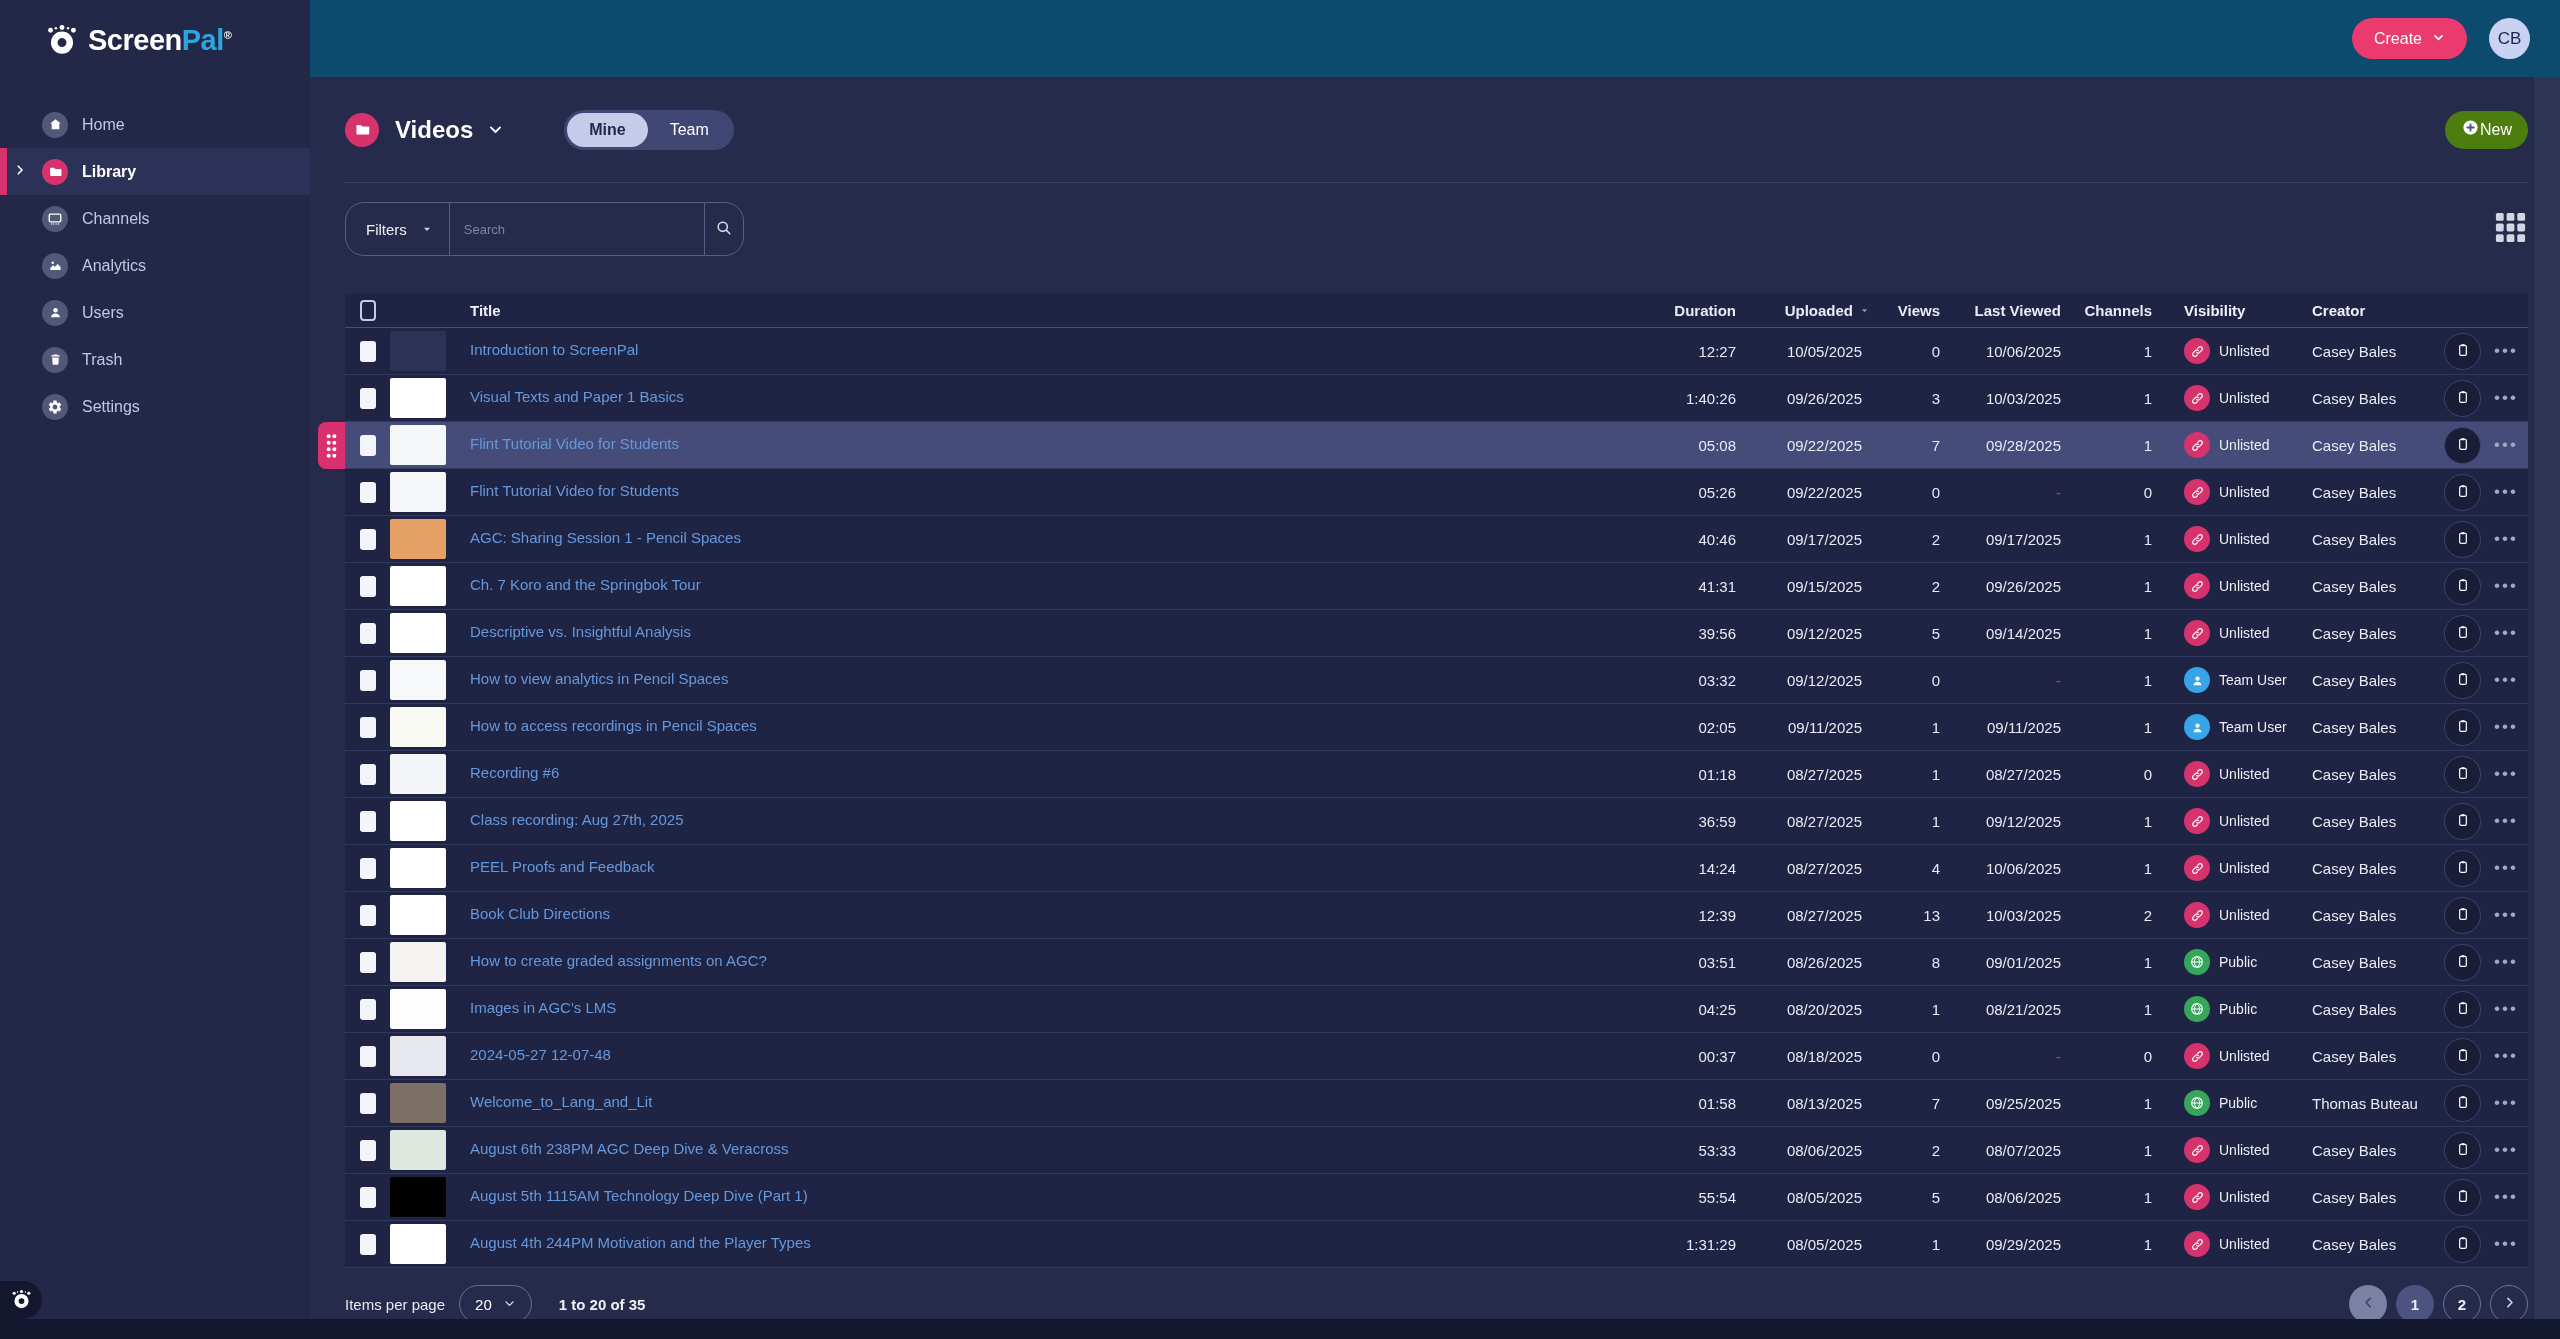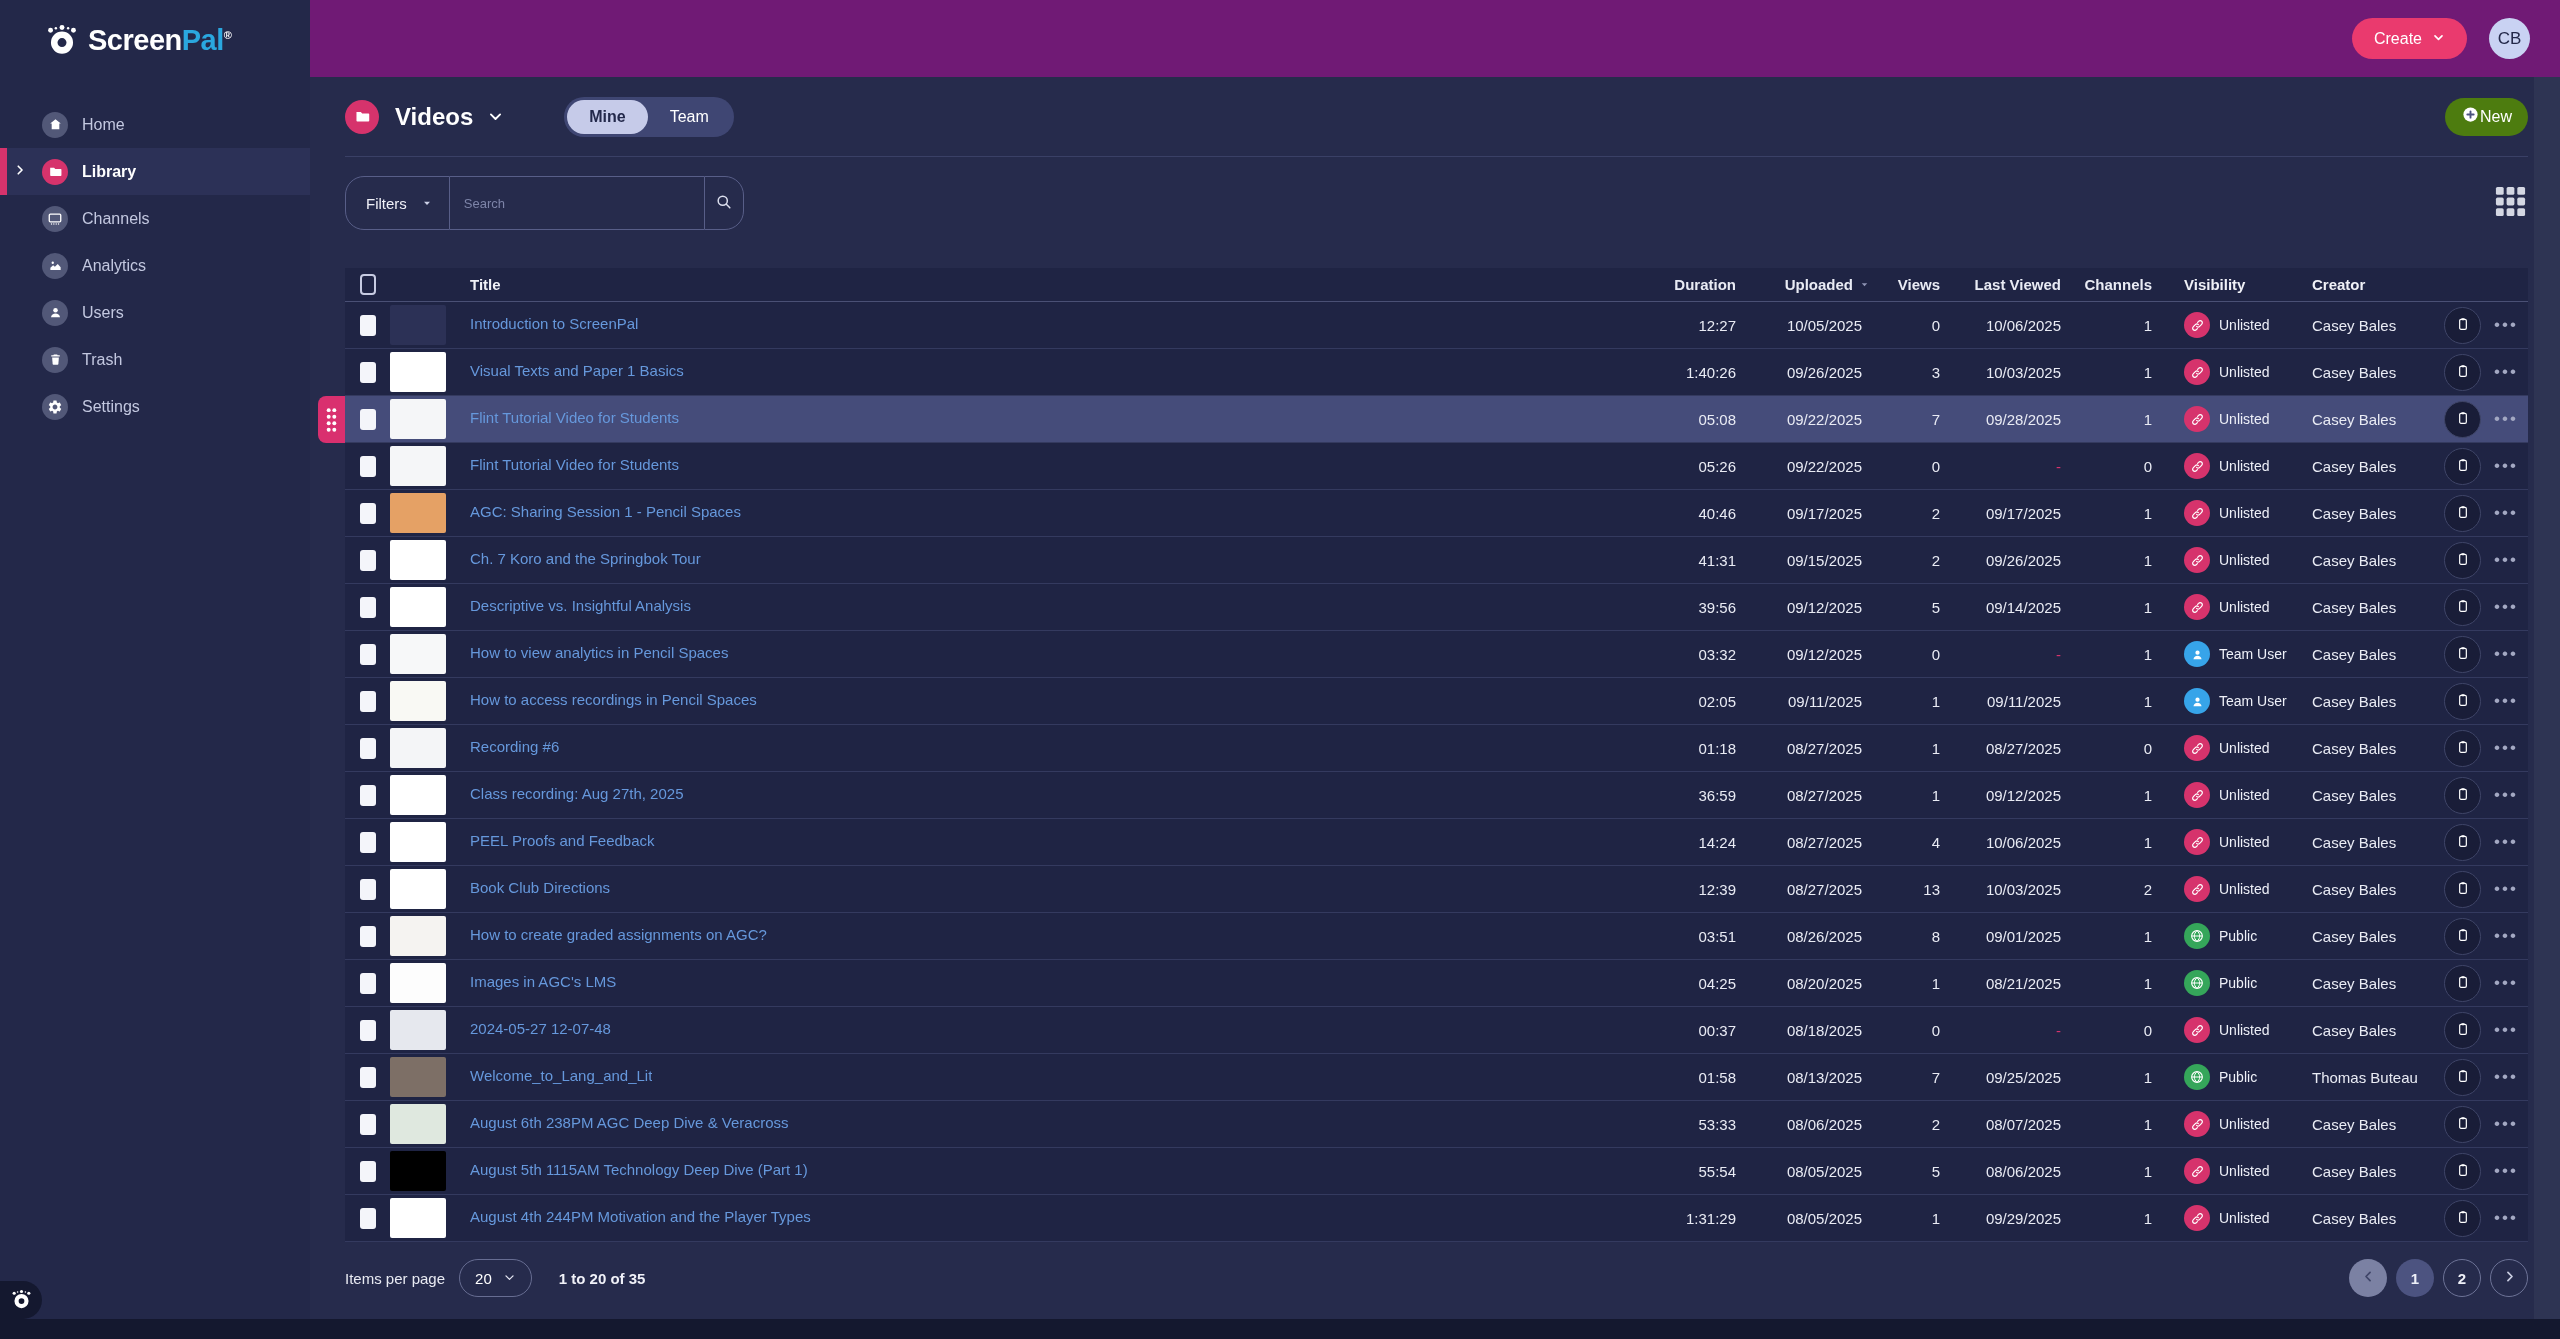--- a/index.html
+++ b/index.html
@@ -5,21 +5,21 @@
   * { margin:0; padding:0; box-sizing:border-box; }
   html,body { width:2560px; height:1339px; }
   body {
     position:relative; overflow:hidden;
     background:#262b4c;
     font-family:"Liberation Sans","DejaVu Sans",sans-serif;
     color:#edeef6;
   }
   
   .topbar { position:absolute; left:310px; top:0; right:0; height:77px;
-    background:#701a75; display:flex; align-items:center; justify-content:flex-end;
+    background:#0c4a6e; display:flex; align-items:center; justify-content:flex-end;
     gap:22px; padding-right:30px; z-index:4; }
   .create-btn { display:flex; align-items:center; gap:10px; height:41px; padding:0 22px;
     background:#ea3a6e; border:none; border-radius:21px; color:#fff; font-size:16px;
     font-family:inherit; cursor:pointer; }
   .avatar { width:41px; height:41px; border-radius:50%; background:#c9d2f3; color:#23284a;
     display:flex; align-items:center; justify-content:center; font-size:17px; font-weight:500; }
   
   .sidebar { position:absolute; left:0; top:0; width:310px; height:100%;
     background:#232849; z-index:5; }
   .logo { display:flex; align-items:center; gap:8px; padding:22px 0 0 44px; }
@@ -37,21 +37,21 @@
   .side-item.active .side-label { color:#fff; font-weight:700; }
   .side-item.active::before { content:""; position:absolute; left:0; top:0; bottom:0;
     width:7px; background:#d6336c; }
   .side-item .active-chev { display:none; position:absolute; left:13px; }
   .side-item.active .active-chev { display:block; }
   .mascot-pill { position:absolute; left:0; bottom:20px; width:42px; height:38px;
     background:#14182f; border-radius:0 19px 19px 0; display:flex; align-items:center;
     justify-content:center; cursor:pointer; }
   
   main { position:absolute; left:310px; top:77px; right:0; bottom:0; padding:0 32px 0 35px; }
-  .page-header { height:80px; display:flex; align-items:center; border-bottom:1px solid #3a4066; }
+  .page-header { height:106px; display:flex; align-items:center; border-bottom:1px solid #3a4066; }
   .ph-icon { width:34px; height:34px; border-radius:50%; background:#d6336c;
     display:flex; align-items:center; justify-content:center; }
   .page-title { margin-left:16px; font-size:24px; font-weight:700; color:#fff; }
   .ph-caret { margin-left:14px; display:flex; cursor:pointer; }
   .view-toggle { margin-left:60px; background:#3f4673; border-radius:20px; padding:3px;
     display:flex; }
   .toggle-tab { border:none; background:transparent; color:#fff; font-size:16px;
     font-family:inherit; height:34px; padding:0 22px; border-radius:17px; cursor:pointer; }
   .toggle-tab.active { background:#c6cbe9; color:#23284a; font-weight:600; }
   .new-btn { margin-left:auto; display:flex; align-items:center; height:38px;

